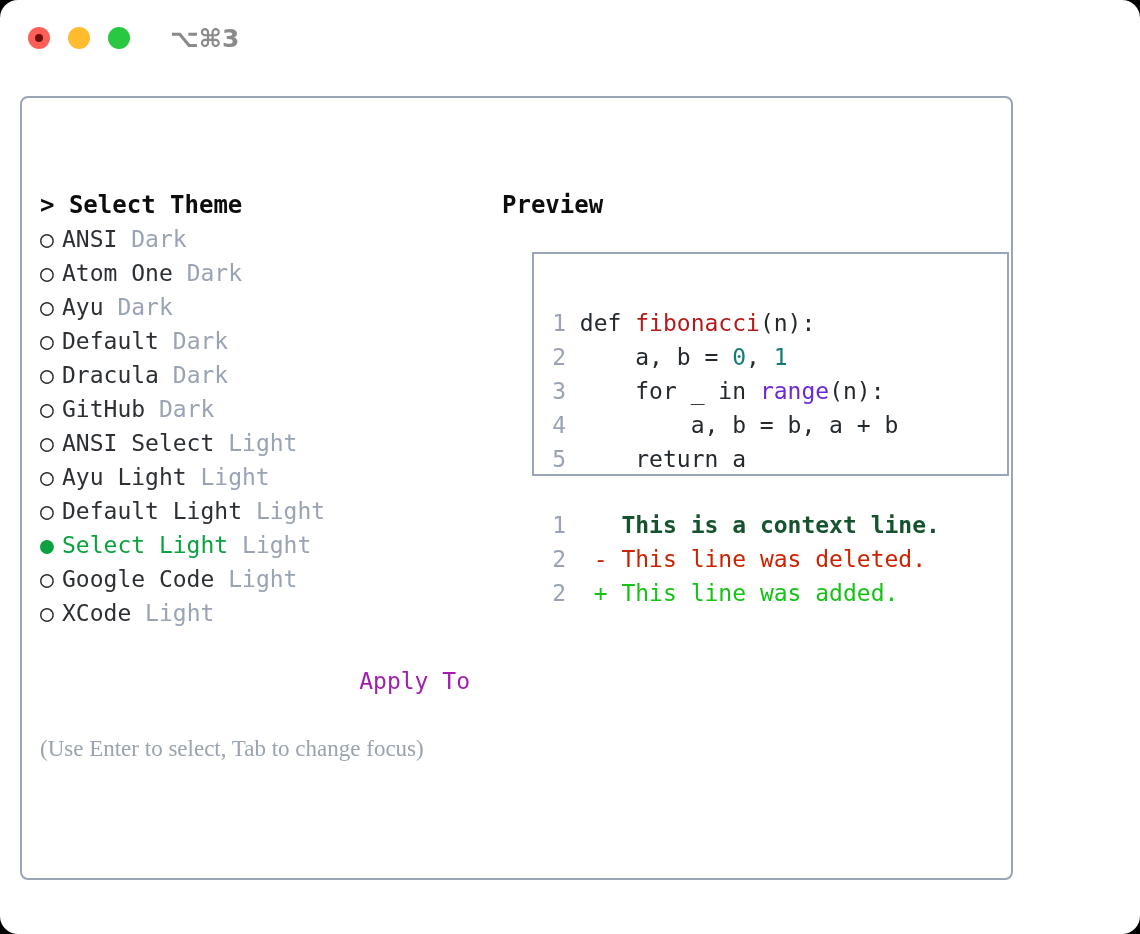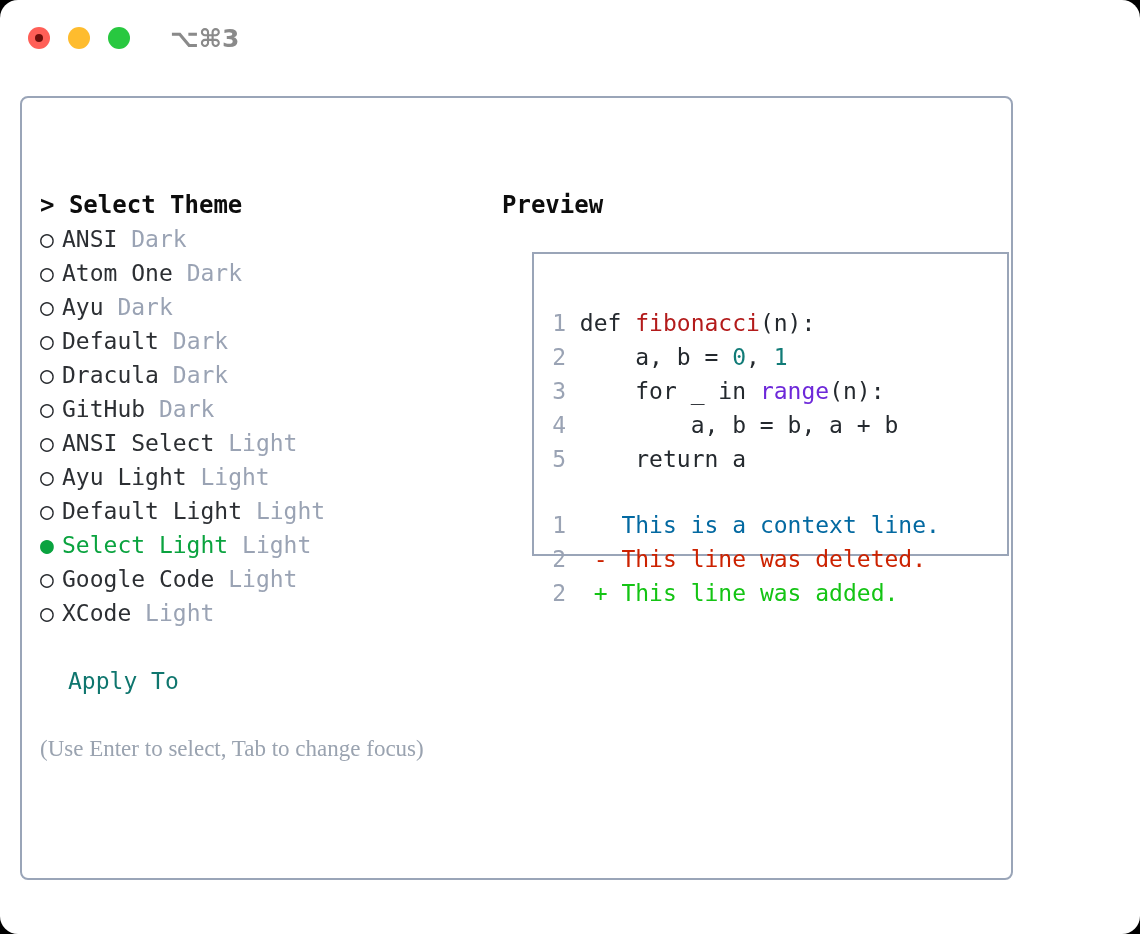--- a/index.html
+++ b/index.html
@@ -123,41 +123,42 @@
   .opt-tag {
     color: #9aa3b4;
   }
 
   .spacer-row { height: 34px; }
 
   .subhead {
     font-size: 23px;
     line-height: 34px;
     white-space: pre;
-    color: #0f766e;
+    color: #a21caf;
     padding-left: 28px;
+    text-align: right;
   }
 
   #hint {
     margin-top: 34px;
     font-size: 23px;
     line-height: 34px;
     color: #9aa3b0;
     width: 400px;
     white-space: normal;
     font-family: Liberation Serif, serif;
   }
 
   
   #preview-box {
     position: absolute;
     left: 30px;
     top: 104px;
     width: 477px;
-    height: 304px;
+    height: 224px;
     box-sizing: border-box;
     border: 2px solid #9aa5b8;
     background: #ffffff;
   }
   #code-area {
     position: absolute;
     left: 12px;
     top: 52px;
     right: 8px;
   }
@@ -172,21 +173,21 @@
     width: 20px;
     text-align: right;
     color: #9aa3b4;
   }
   .tok-fn   { color: #b31b1b; }
   .tok-num  { color: #117b77; }
   .tok-call { color: #6d28d9; }
   .tok-plain{ color: #24292e; }
 
   .diff-gap { height: 32px; }
-  .diff-ctx { color: #0369a1; }
+  .diff-ctx { color: #14532d; font-weight: bold; }
   .diff-del { color: #cc2200; }
   .diff-add { color: #14c414; }
 </style>
 </head>
 <body>
 
 <div id="window">
 
   <div id="titlebar">
     <div class="dot red">

